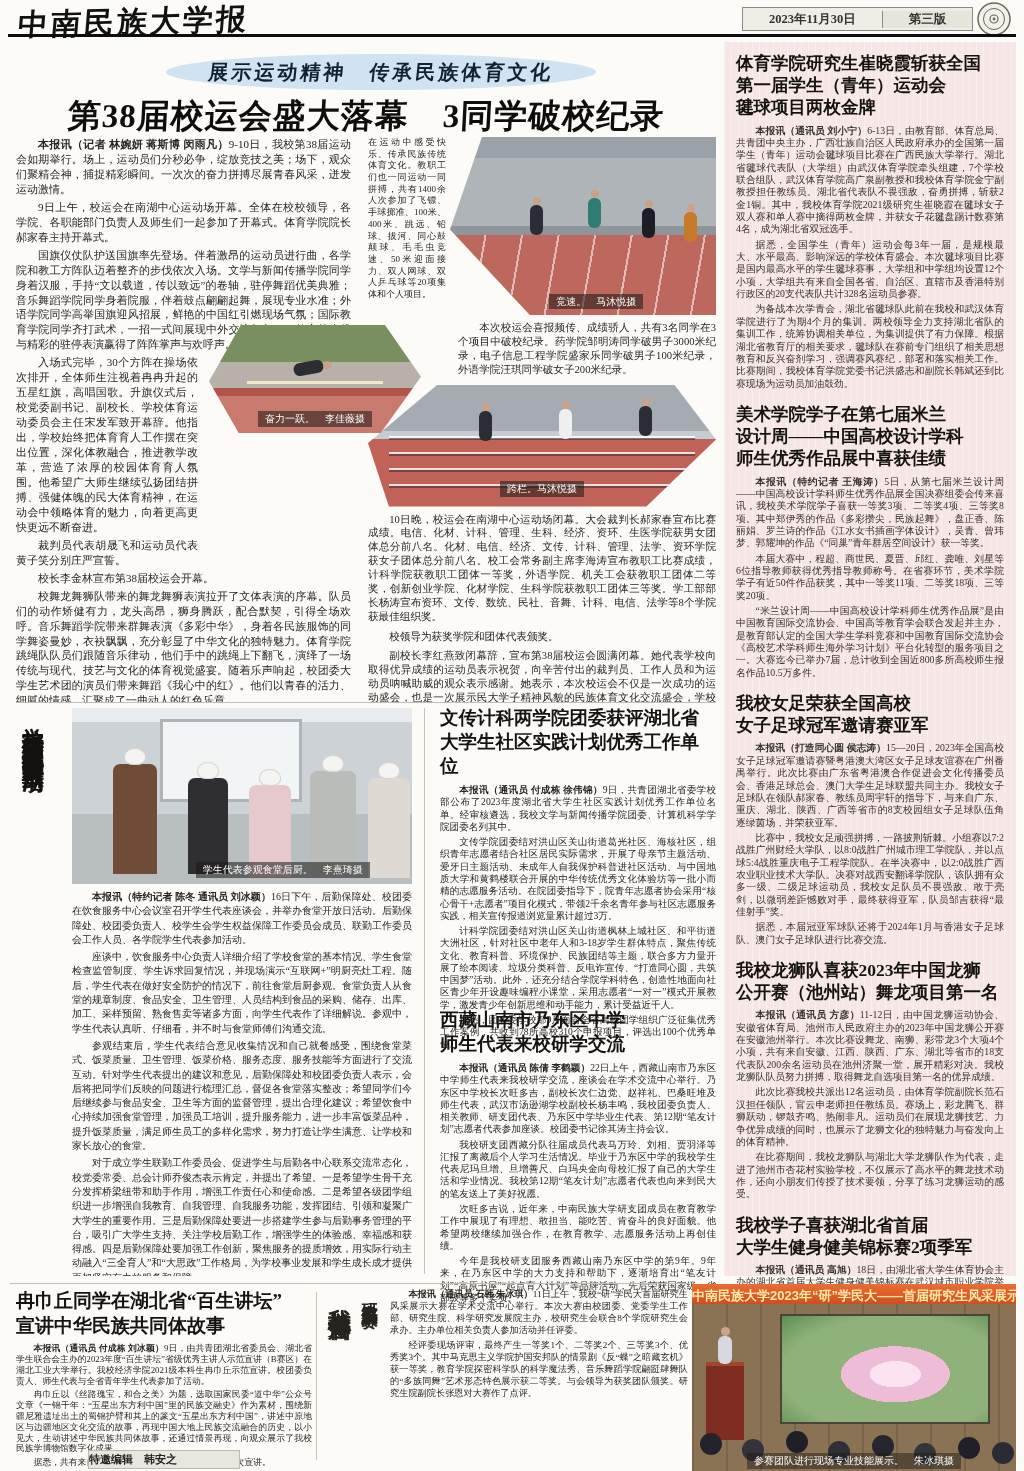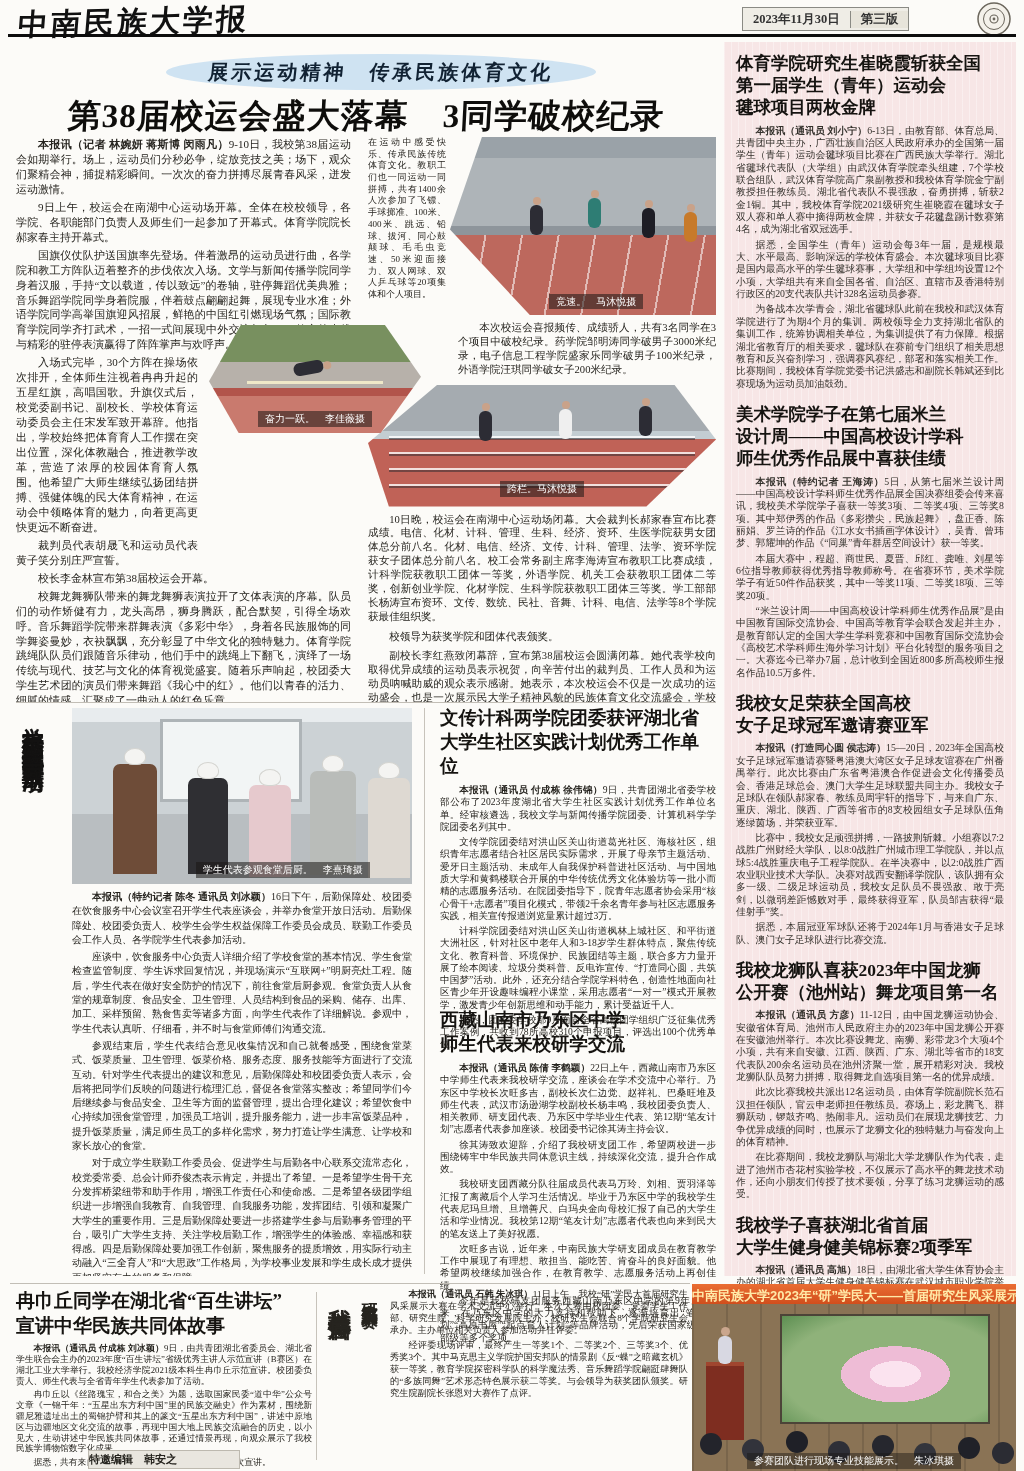--- a/index.html
+++ b/index.html
@@ -6,21 +6,21 @@
   body{position:relative;width:1024px;height:1471px;background:#fcfbf8;overflow:hidden;
        font-family:"Liberation Serif","DejaVu Serif",serif;color:#26241f}
   p{margin:0 0 3px 0;text-indent:2em;text-align:justify}
   .lead{font-weight:bold}
   h2,h3{margin:0;font-weight:900;text-align:left;white-space:pre-line;color:#151310}
   
   .masthead{position:absolute;left:18px;top:2px;font-size:30px;font-weight:900;letter-spacing:3px;
             transform:rotate(-1.5deg) skewX(-6deg);color:#111}
   .datebox{position:absolute;left:742px;top:7px;height:22px;display:flex;align-items:center;
            border:1px solid #8a8a84;background:#efede6;font-size:12.5px;font-weight:bold;color:#333}
-  .datebox span{padding:0 10px;white-space:nowrap}
+  .datebox span{padding:0 26px;white-space:nowrap}
   .datebox .edition{border-left:1px solid #8a8a84;background:#e7e4da}
   .seal{position:absolute;left:976px;top:1px}
   .rule{position:absolute;left:8px;top:34px;width:1008px;height:3px;background:#0d0d0d}
   
   .pink{position:absolute;left:724px;top:42px;width:292px;height:1234px;box-sizing:border-box;
         padding:10px 12px;background:#f7e6e6;
         background-image:repeating-linear-gradient(90deg,rgba(255,255,255,.35) 0 1px,transparent 1px 7px)}
   .p-art{margin-bottom:13px}
   .p-art h2{font-size:17.5px;line-height:1.27;margin-bottom:6px}
   .p-art .bd{font-size:9.8px;line-height:1.26;color:#33302b}
@@ -258,21 +258,20 @@
       <p>计科学院团委结对洪山区关山街道枫林上城社区、和平街道大洲社区，针对社区中老年人和3-18岁学生群体特点，聚焦传统文化、教育科普、环境保护、民族团结等主题，联合多方力量开展了绘本阅读、垃圾分类科普、反电诈宣传、“打造同心圆，共筑中国梦”活动。此外，还充分结合学院学科特色，创造性地面向社区青少年开设趣味编程小课堂，采用志愿者“一对一”模式开展教学，激发青少年创新思维和动手能力，累计受益近千人。</p>
       <p>据悉，团省委学校部9月面向全省高校团学组织广泛征集优秀工作案例，共收到78所高校310个申报项目，评选出100个优秀单位。</p>
     </div>
   </div>
   <div class="hline" style="left:424px;top:292px;width:276px;height:1px"></div>
   <div class="m-art" style="top:302px">
     <h2>西藏山南市乃东区中学
 师生代表来校研学交流</h2>
     <div class="bd">
       <p><b class="lead">本报讯（通讯员 陈倩 李鹤颖）</b><span>22日上午，西藏山南市乃东区中学师生代表来我校研学交流，座谈会在学术交流中心举行。乃东区中学校长次旺多吉，副校长次仁边觉、赵祥礼、巴桑旺堆及师生代表，武汉市汤逊湖学校副校长杨丰鸣，我校团委负责人、相关教师、研支团代表、乃东区中学毕业生代表、第12期“笔友计划”志愿者代表参加座谈。校团委书记徐其涛主持会议。</span></p>
-      <p>徐其涛致欢迎辞，介绍了我校研支团工作，希望两校进一步围绕铸牢中华民族共同体意识主线，持续深化交流，提升合作成效。</p>
       <p>我校研支团西藏分队往届成员代表马万玲、刘相、贾羽泽等汇报了离藏后个人学习生活情况。毕业于乃东区中学的我校学生代表尼玛旦增、旦增善尺、白玛央金向母校汇报了自己的大学生活和学业情况。我校第12期“笔友计划”志愿者代表也向来到民大的笔友送上了美好祝愿。</p>
       <p>次旺多吉说，近年来，中南民族大学研支团成员在教育教学工作中展现了有理想、敢担当、能吃苦、肯奋斗的良好面貌。他希望两校继续加强合作，在教育教学、志愿服务活动上再创佳绩。</p>
       <p>今年是我校研支团服务西藏山南乃东区中学的第9年。9年来，在乃东区中学的大力支持和帮助下，逐渐培育出“笔友计划”“高原书屋”“起点育人计划”等品牌活动，先后荣获国家级、省部级等多个奖项。</p>
     </div>
   </div>
 </div>
 
 <div class="hline" style="left:10px;top:1283px;width:680px;height:1px"></div>
 <div class="bot">
   <div class="l1">

